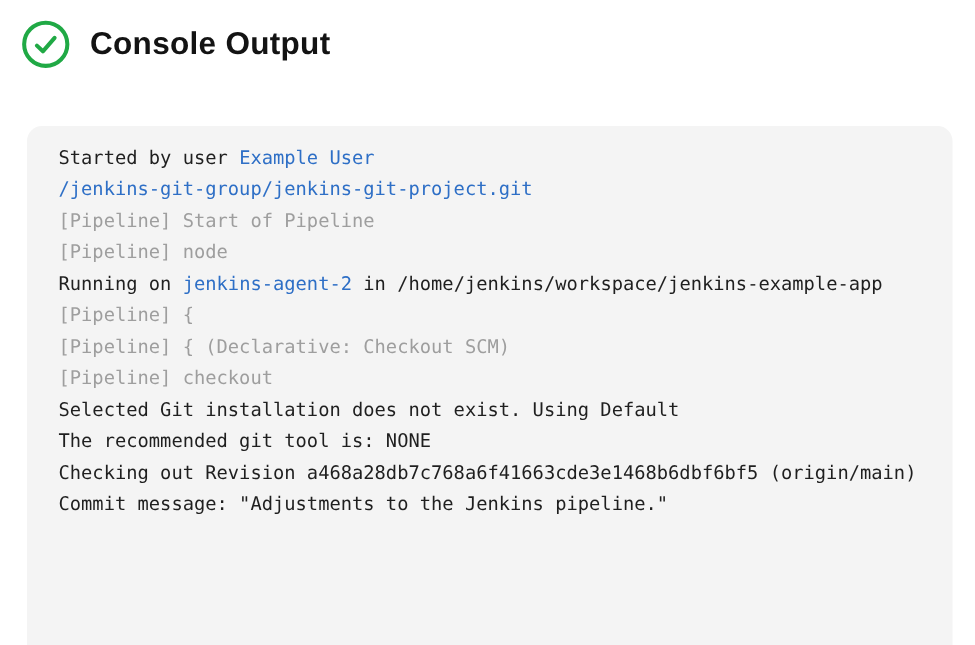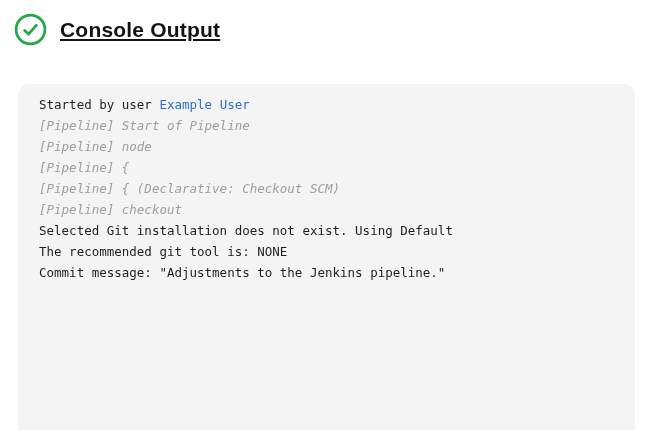--- a/index.html
+++ b/index.html
@@ -24,21 +24,20 @@
     width: 33px;
     height: 33px;
     display: inline-flex;
   }
   .page-title {
     margin: 0;
     font-size: 21px;
     font-weight: bold;
     color: var(--title-color, #131313);
     letter-spacing: 0.2px;
-    text-decoration: underline;
   }
   .console {
     position: absolute;
     left: 18px;
     top: 84px;
     width: 617px;
     height: 380px; 
     box-sizing: border-box;
     background: var(--console-bg, #f4f4f4);
     border-radius: 10px;
@@ -50,21 +49,20 @@
     overflow: hidden;
   }
   .console-line {
     white-space: pre;
   }
   .seg-text {
     color: var(--text, #1f1f1f);
   }
   .seg-muted {
     color: var(--muted, #9e9e9e);
-    font-style: italic;
   }
   a.seg-link {
     color: var(--link, #2e6fc6);
     text-decoration: none;
     cursor: pointer;
     text-align: right;
   }
 </style>
 </head>
 <body>
@@ -74,21 +72,24 @@
     <svg width="33" height="33" viewBox="0 0 33 33" aria-hidden="true">
       <circle cx="16.5" cy="16.5" r="14.4" fill="none" stroke="var(--success-green, #20a945)" stroke-width="2.7"></circle>
       <path d="M10.6 17.4 L14.6 21.2 L22.4 12.2" fill="none" stroke="var(--success-green, #20a945)" stroke-width="2.7" stroke-linecap="round" stroke-linejoin="round"></path>
     </svg>
   </span>
   <h1 class="page-title">Console Output</h1>
 </div>
 
 <div class="console">
     <div class="console-line"><span class="seg-text">Started by user </span><a class="seg-link" href="#">Example User</a></div>
+    <div class="console-line"><a class="seg-link" href="#">/jenkins-git-group/jenkins-git-project.git</a></div>
     <div class="console-line"><span class="seg-muted">[Pipeline] Start of Pipeline</span></div>
     <div class="console-line"><span class="seg-muted">[Pipeline] node</span></div>
+    <div class="console-line"><span class="seg-text">Running on </span><a class="seg-link" href="#">jenkins-agent-2</a><span class="seg-text"> in /home/jenkins/workspace/jenkins-example-app</span></div>
     <div class="console-line"><span class="seg-muted">[Pipeline] {</span></div>
     <div class="console-line"><span class="seg-muted">[Pipeline] { (Declarative: Checkout SCM)</span></div>
     <div class="console-line"><span class="seg-muted">[Pipeline] checkout</span></div>
     <div class="console-line"><span class="seg-text">Selected Git installation does not exist. Using Default</span></div>
     <div class="console-line"><span class="seg-text">The recommended git tool is: NONE</span></div>
+    <div class="console-line"><span class="seg-text">Checking out Revision a468a28db7c768a6f41663cde3e1468b6dbf6bf5 (origin/main)</span></div>
     <div class="console-line"><span class="seg-text">Commit message: "Adjustments to the Jenkins pipeline."</span></div>
   </div>
 
 </body></html>

